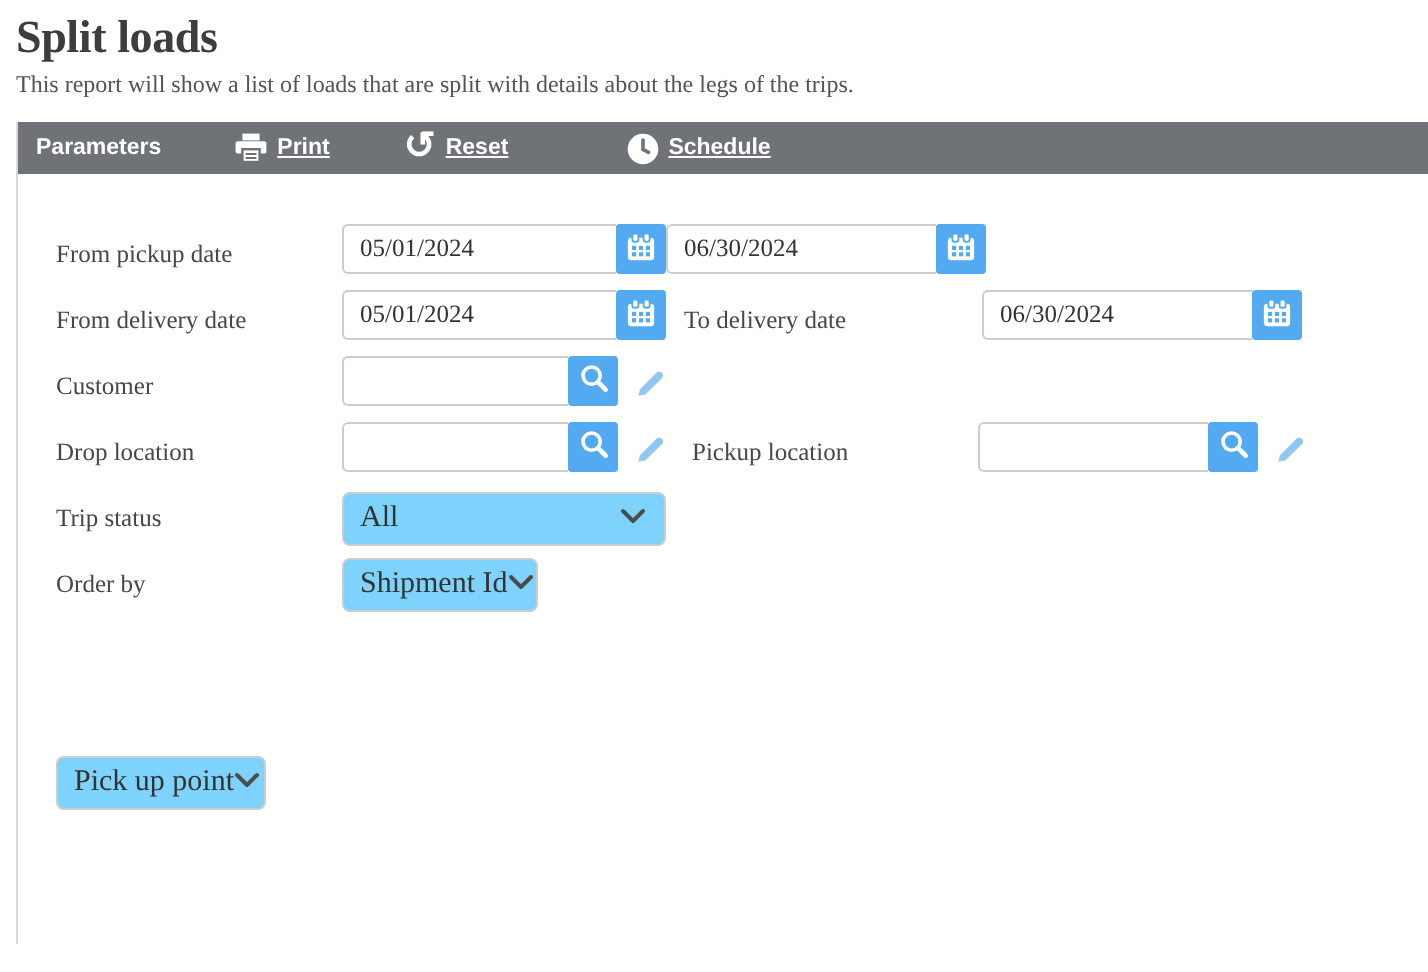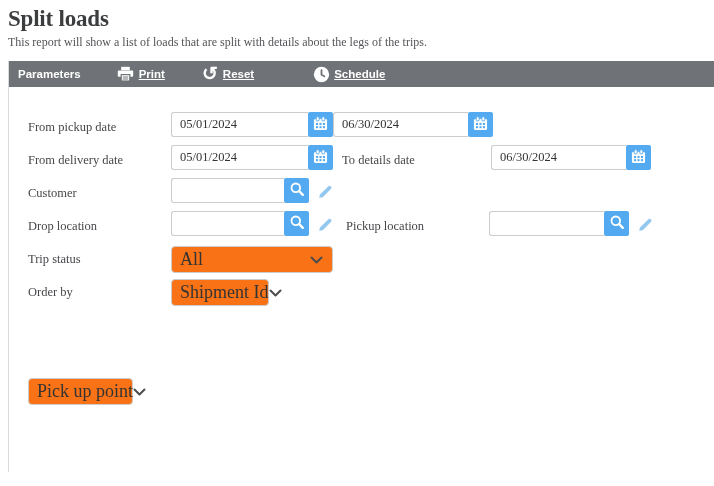--- a/index.html
+++ b/index.html
@@ -46,23 +46,23 @@
   .txt.search-r{width:115px;}
   .icon-btn{
     width:25px;height:25px;border:none;border-radius:2px;padding:0;cursor:pointer;
     background:var(--accent_blue);display:flex;align-items:center;justify-content:center;
   }
   .pencil-btn{
     width:20px;height:24px;margin-left:6px;border:none;background:none;padding:0;
     display:flex;align-items:center;justify-content:center;cursor:pointer;
   }
   .select{
-    height:27px;border:1px solid var(--border_gray);border-radius:4px;background:#f97316;
+    height:27px;border:1px solid var(--border_gray);border-radius:4px;background:#7dd3fc;
     display:flex;align-items:center;justify-content:space-between;
-    padding:0 9px 0 8px;font-size:18px;color:#333;cursor:pointer;
+    padding:0 9px 0 8px;font-size:15px;color:#333;cursor:pointer;
   }
   .select .sel-text{white-space:nowrap;}
   .w-trip{width:162px;}
   .w-order{width:98px;}
   .w-view{width:105px;margin-top:20px;}
 </style>
 </head>
 <body>
 
 <div class="header">
@@ -166,21 +166,21 @@
                   <rect x="6.9" y="7.4" width="2.2" height="2.2"></rect>
                   <rect x="10.6" y="7.4" width="2.2" height="2.2"></rect>
                 <rect x="3.2" y="10.8" width="2.2" height="2.2"></rect>
                   <rect x="6.9" y="10.8" width="2.2" height="2.2"></rect>
                   <rect x="10.6" y="10.8" width="2.2" height="2.2"></rect>
               </g>
             </svg>
           </span>
         </button>
       </span>
-      <label class="lbl rcol-date">To details date</label>
+      <label class="lbl rcol-date">To delivery date</label>
       <span class="group">
         <input class="txt date-r" type="text" value="06/30/2024" style="">
         <button class="icon-btn">
           <span>
             <svg width="15" height="15" viewBox="0 0 16 16">
               <rect x="1" y="3" width="14" height="12" rx="1.8" fill="#fff"></rect>
               <rect x="3.4" y="0.8" width="3.2" height="4.4" rx="1.1" fill="#fff" style="stroke:var(--accent_blue)" stroke-width="1"></rect>
               <rect x="9.4" y="0.8" width="3.2" height="4.4" rx="1.1" fill="#fff" style="stroke:var(--accent_blue)" stroke-width="1"></rect>
               <g style="fill:var(--accent_blue)">
                 <rect x="3.2" y="7.4" width="2.2" height="2.2"></rect>

